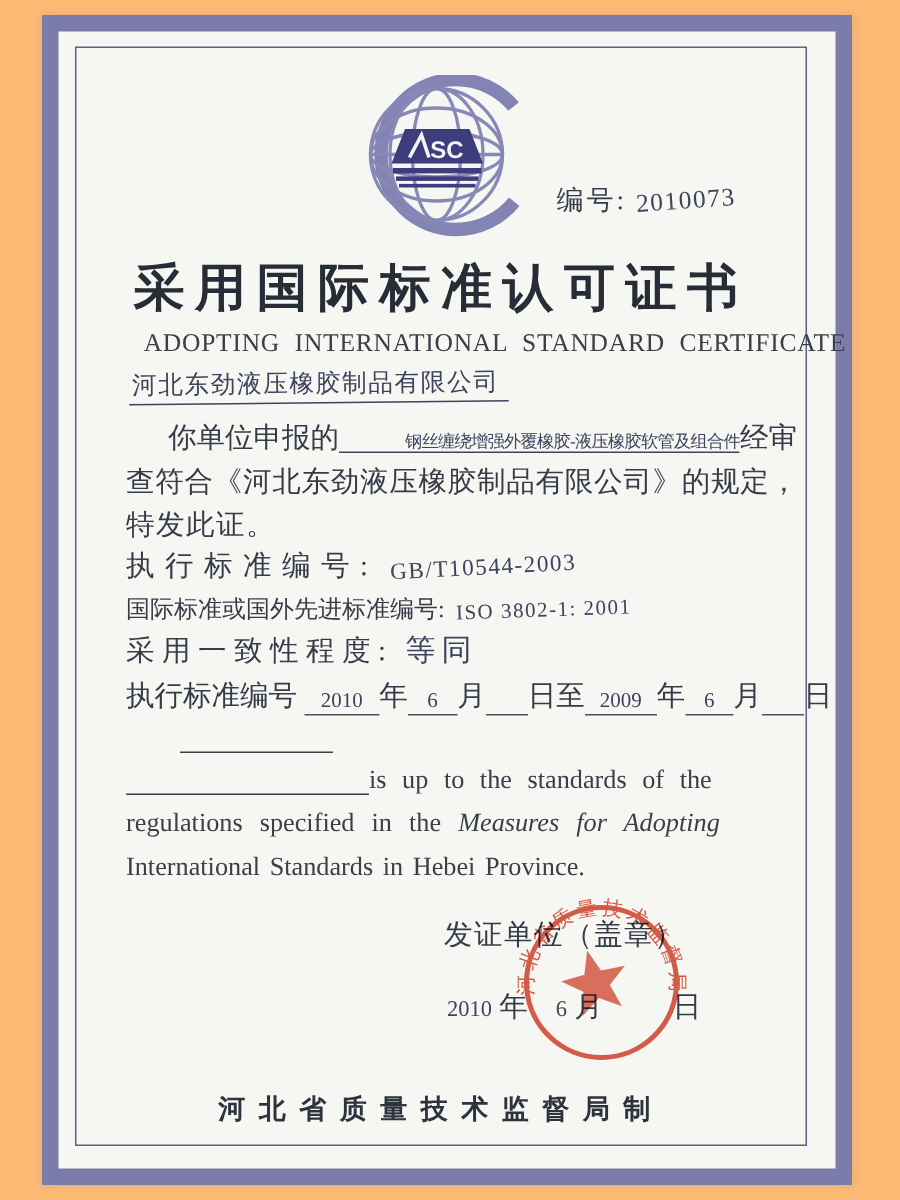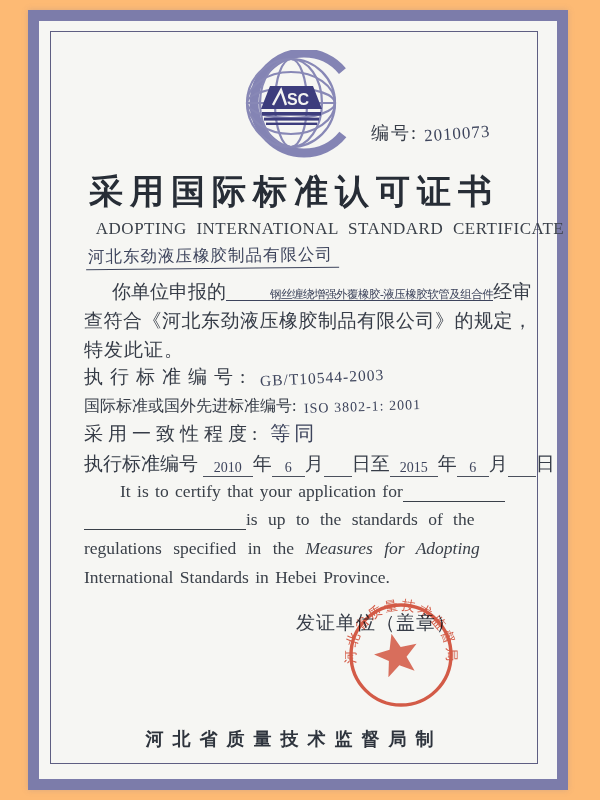--- a/index.html
+++ b/index.html
@@ -96,35 +96,42 @@
   </div>
   <div class="f2 txt">
     <span>国际标准或国外先进标准编号:</span><span class="hw">ISO 3802-1: 2001</span>
   </div>
   <div class="f3 txt">
     <span class="lbl">采用一致性程度:</span><span class="hw">等同</span>
   </div>
 
   <div class="validity txt">
     <span>执行标准编号</span>
-    <span class="ul hw" style="width:50px">2010</span><span>年</span><span class="ul hw" style="width:33px">6</span><span>月</span><span class="ul" style="width:28px"></span><span>日至</span><span class="ul hw" style="width:48px">2015</span><span>年</span><span class="ul hw" style="width:32px">6</span><span>月</span><span class="ul" style="width:28px"></span><span>日</span>
+    <span class="ul hw" style="width:50px">2010</span><span>年</span><span class="ul hw" style="width:33px">6</span><span>月</span><span class="ul" style="width:28px"></span><span>日至</span><span class="ul hw" style="width:48px">2009</span><span>年</span><span class="ul hw" style="width:32px">6</span><span>月</span><span class="ul" style="width:28px"></span><span>日</span>
   </div>
 
   <div class="en en-l1" style="position:absolute;">
-    <span style="display:inline-block;width:36px"></span><span>It is to certify that your application for</span><span class="ul" style="width:102px"></span>
+    <span style="display:inline-block;width:36px"></span><span class="ul" style="width:102px"></span>
   </div>
   <div class="en en-l3" style="position:absolute;">
     <span>regulations specified in the </span><span class="it">Measures for Adopting</span>
   </div>
   <div class="en en-l2" style="position:absolute;">
     <span class="ul" style="width:162px"></span><span>is up to the standards of the</span>
   </div>
   <div class="en en-l4 it" style="position:absolute;">International Standards in Hebei Province.</div>
 
   <div class="issue-1 txt">发证单位（盖章）</div>
+  <div class="issue-2 txt">
+    <span class="hw">2010</span>
+    <span>年</span>
+    <span class="hw" style="display:inline-block;margin-left:14px">6</span>
+    <span>月</span>
+    <span style="display:inline-block;margin-left:42px">日</span>
+  </div>
 
   <svg class="seal" width="118" height="118" viewBox="-59 -59 118 118">
     <circle r="50" fill="none" stroke="#d8503a" stroke-width="3.4"></circle>
     <defs>
       <path id="sealArc" d="M -43 17 A 46 46 0 1 1 43 17" fill="none"></path>
     </defs>
     <text fill="#d8503a" font-size="13.5" letter-spacing="2.5" font-family="Liberation Serif, serif">
       <textPath href="#sealArc" startOffset="50%" text-anchor="middle">河北省质量技术监督局</textPath>
     </text>
     <polygon fill="#d8503a" fill-opacity="0.88" transform="translate(-4,1) rotate(-14)" points="0,-23 5.7,-7.8 21.9,-7.1 9.1,3 13.5,18.6 0,9.6 -13.5,18.6 -9.1,3 -21.9,-7.1 -5.7,-7.8"></polygon>

